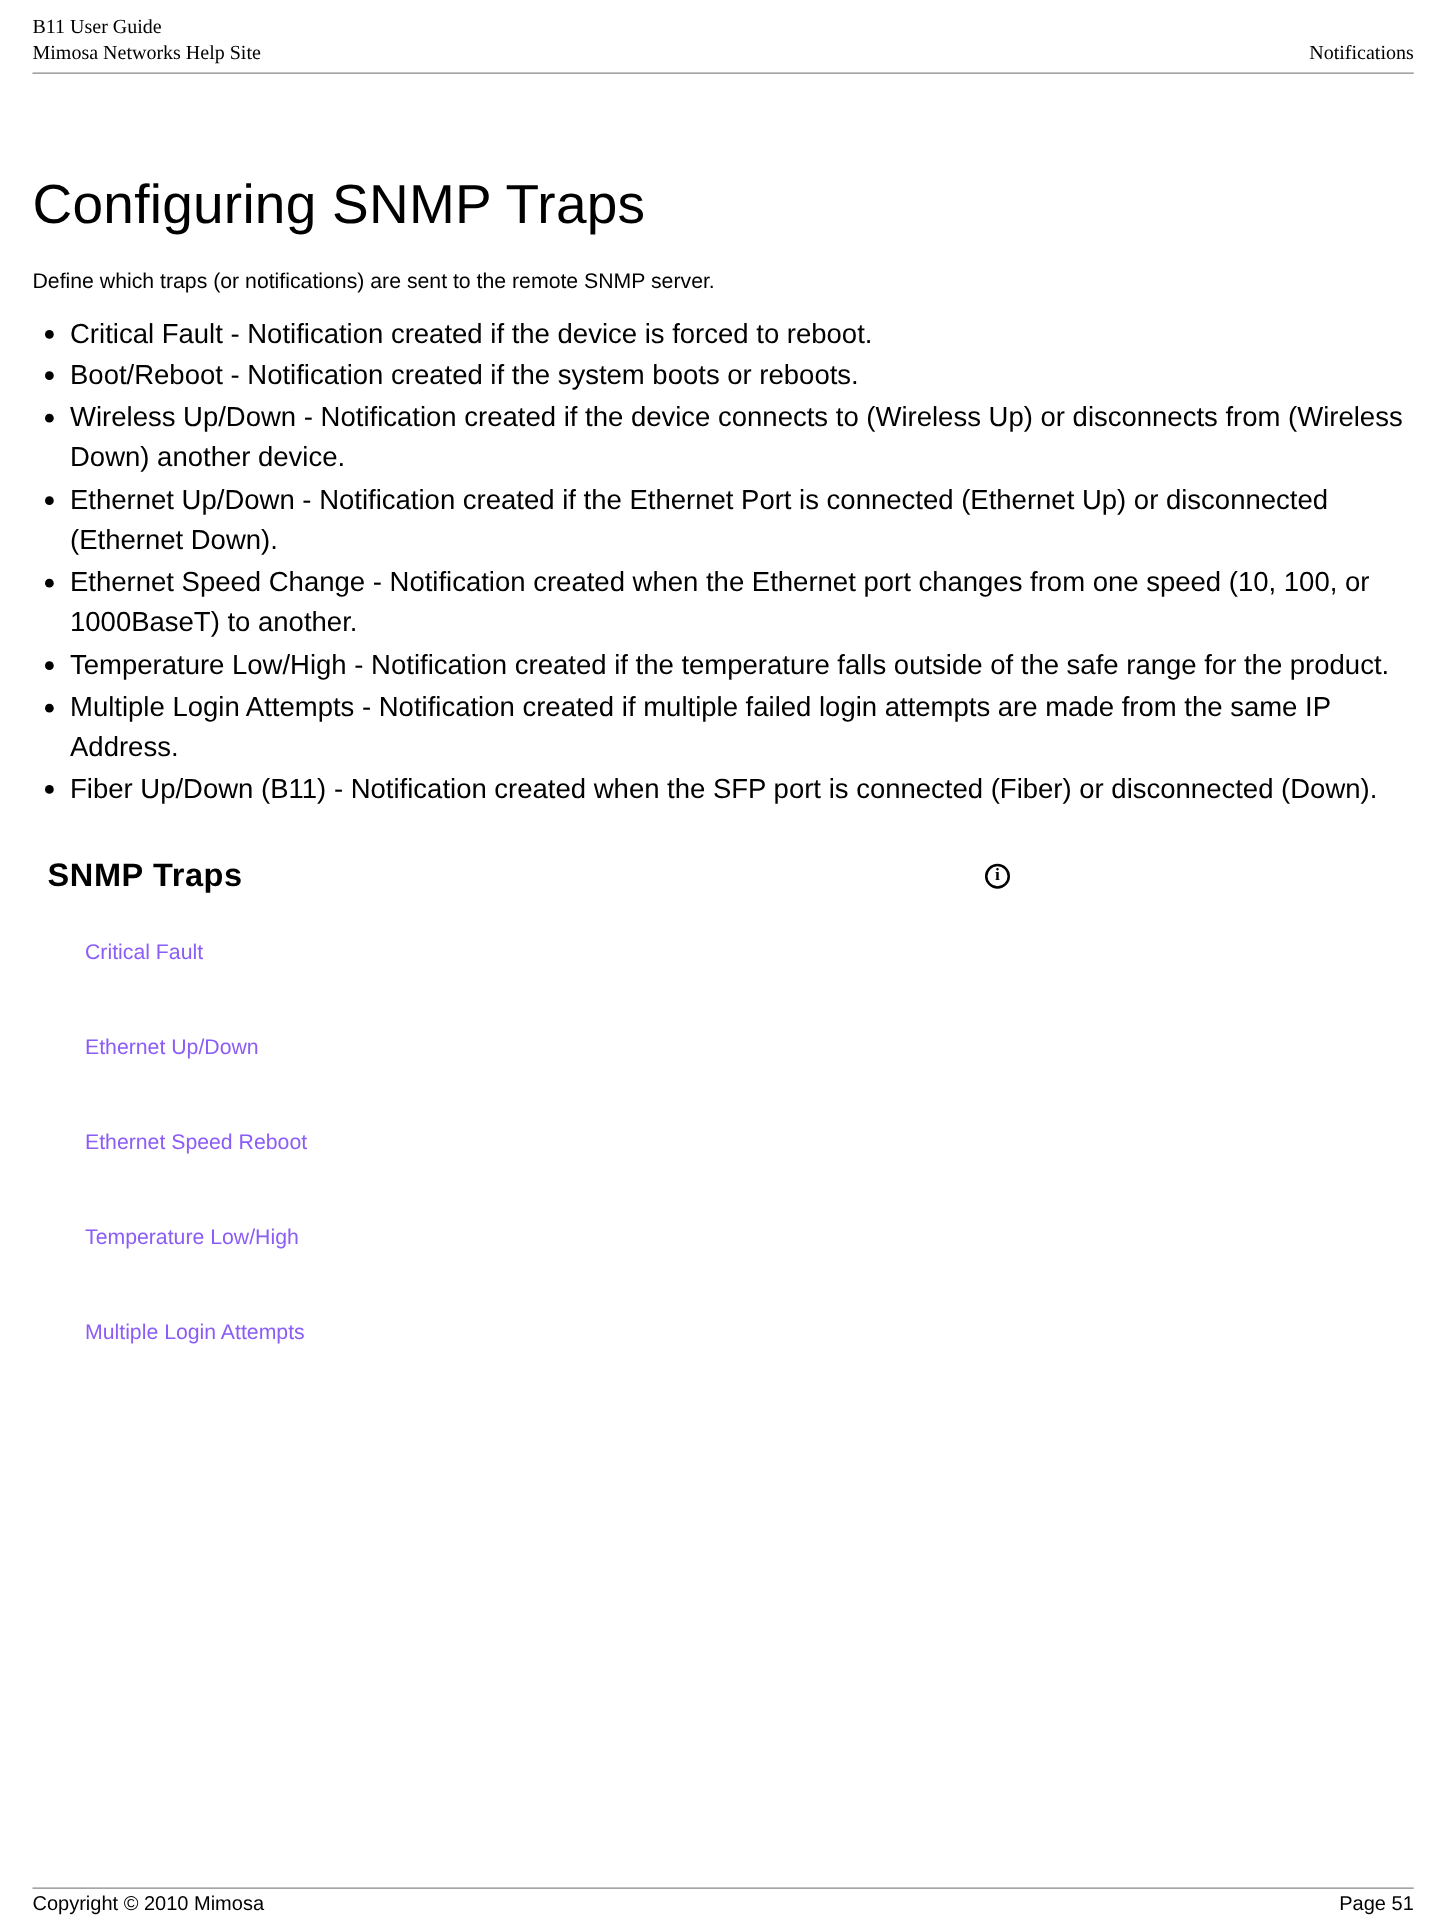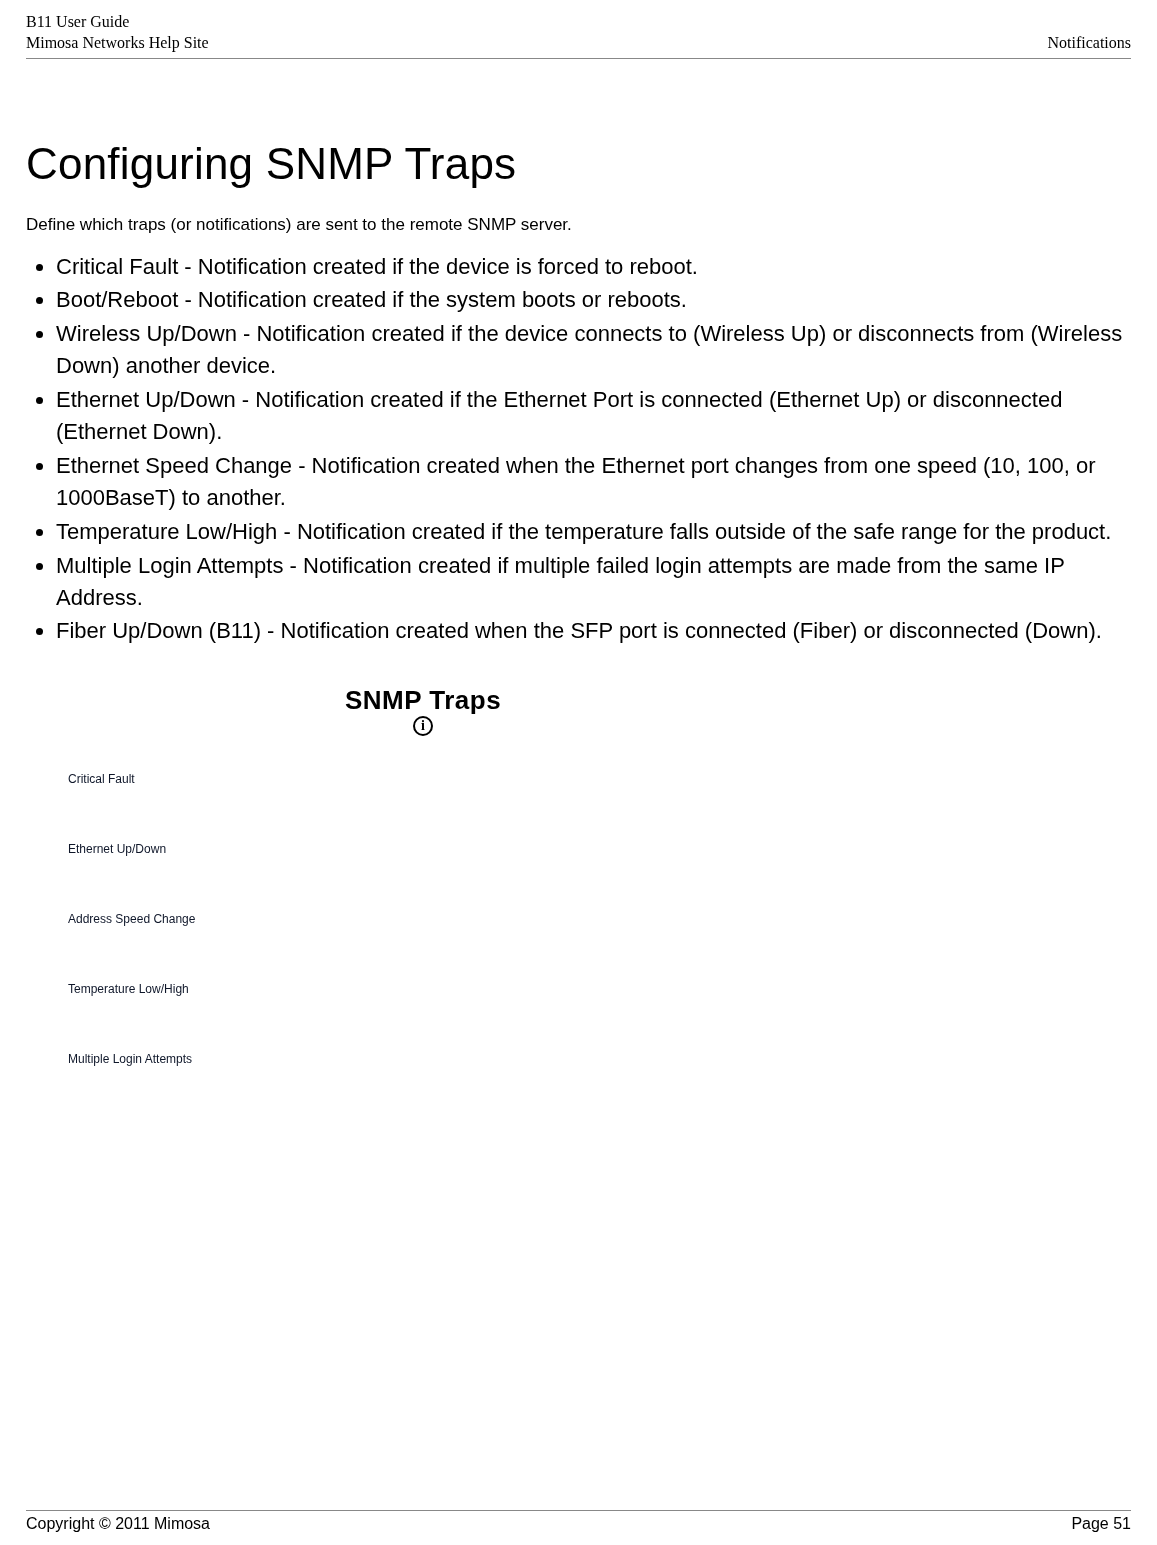--- a/index.html
+++ b/index.html
@@ -48,21 +48,20 @@
     .panel-box {
       margin-top: 38px;
       margin-left: 12px;
       width: 770px;
     }
     .panel-header {
       display: flex;
       justify-content: space-between;
       align-items: center;
       margin-bottom: 36px;
-      flex-direction: column;
     }
     .panel-title {
       font-size: 26px;
       font-weight: 700;
       letter-spacing: 0.5px;
     }
     .info-icon {
       width: 20px; height: 20px;
       border: 2px solid #000;
       border-radius: 50%;
@@ -70,22 +69,22 @@
       align-items: center;
       justify-content: center;
       font-weight: bold;
       font-size: 14px;
       font-family: Georgia, serif;
     }
     .trap-options {
       padding-left: 30px;
     }
     .trap-option {
-      font-size: 12px;
-      color: #0f172a;
+      font-size: 17px;
+      color: #8b5cf6;
       margin-bottom: 56px;
     }
     .footer {
       position: absolute;
       bottom: 12px;
       left: 26px;
       right: 26px;
     }
     hr.bottom-rule {
       border: none;
@@ -130,25 +129,25 @@
 <div class="panel-box">
   <div class="panel-header">
     <div class="panel-title">SNMP Traps</div>
     <div class="info-icon">
       <span>i</span>
     </div>
   </div>
   <div class="trap-options">
     <div class="trap-option">Critical Fault</div>
     <div class="trap-option">Ethernet Up/Down</div>
-    <div class="trap-option">Address Speed Change</div>
+    <div class="trap-option">Ethernet Speed Reboot</div>
     <div class="trap-option">Temperature Low/High</div>
     <div class="trap-option">Multiple Login Attempts</div>
   </div>
 </div>
 
 <div class="footer">
   <hr class="bottom-rule">
   <div class="footer-row">
-    <span>Copyright © 2011 Mimosa</span>
+    <span>Copyright © 2010 Mimosa</span>
     <span>Page 51</span>
   </div>
 </div>
 
 </body></html>

